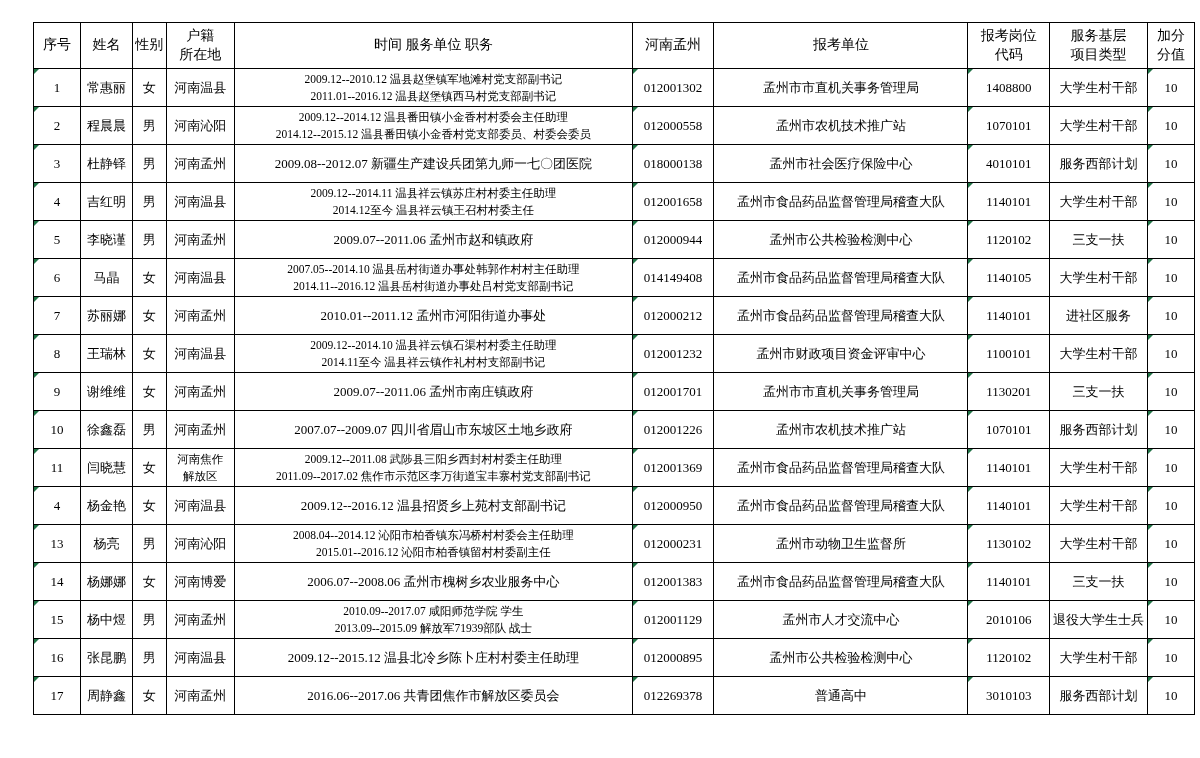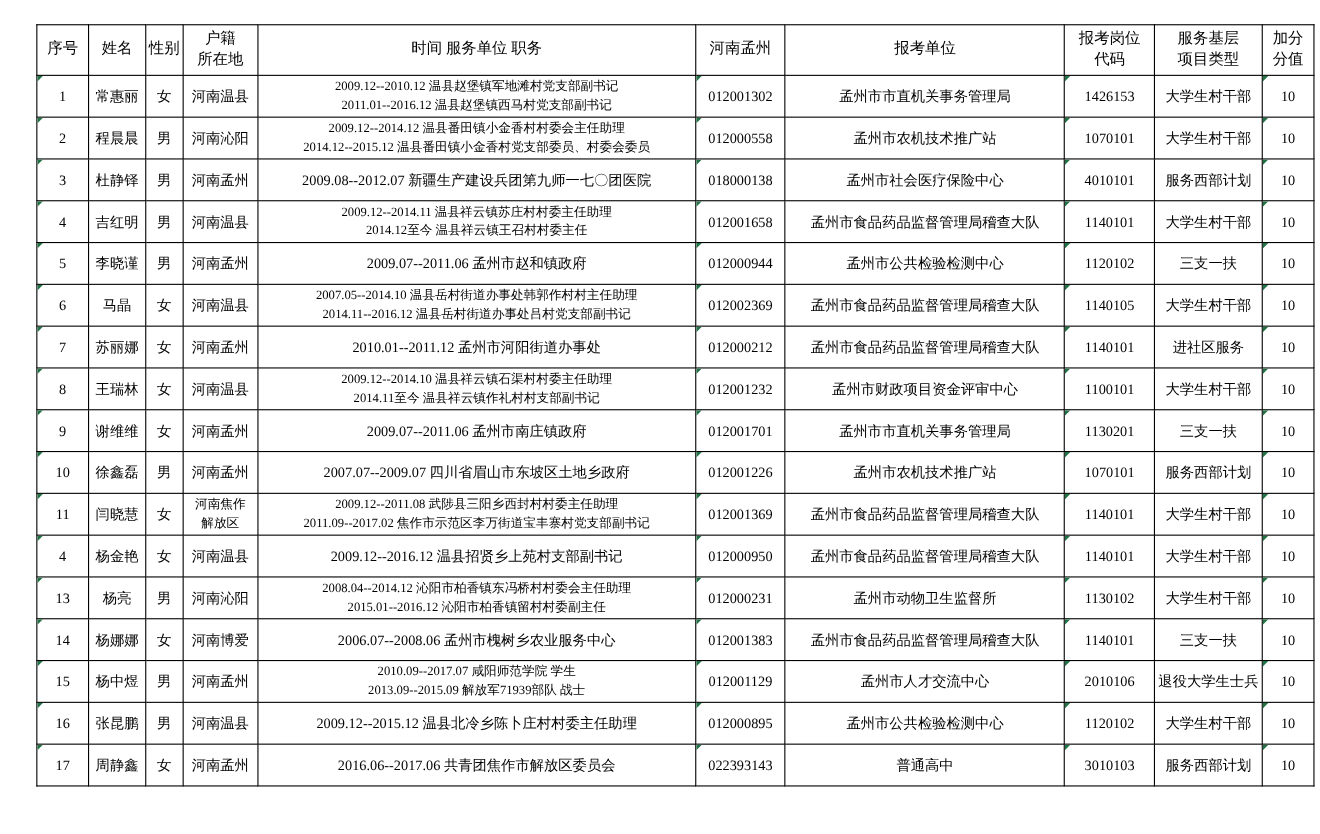--- a/index.html
+++ b/index.html
@@ -73,21 +73,21 @@
     <tbody id="tbody">
   <tr>
     <td><span class="tri"></span><span>1</span></td>
     <td><span>常惠丽</span></td>
     <td><span>女</span></td>
     <td>河南温县</td>
     <td class="multiline">2009.12--2010.12 温县赵堡镇军地滩村党支部副书记
 2011.01--2016.12 温县赵堡镇西马村党支部副书记</td>
     <td><span class="tri"></span><span>012001302</span></td>
     <td><span>孟州市市直机关事务管理局</span></td>
-    <td><span class="tri"></span><span>1426153</span></td>
+    <td><span class="tri"></span><span>1408800</span></td>
     <td><span>大学生村干部</span></td>
     <td><span class="tri"></span><span>10</span></td>
   </tr>
 
   <tr>
     <td><span class="tri"></span><span>2</span></td>
     <td><span>程晨晨</span></td>
     <td><span>男</span></td>
     <td>河南沁阳</td>
     <td class="multiline">2009.12--2014.12 温县番田镇小金香村村委会主任助理
@@ -139,21 +139,21 @@
     <td><span class="tri"></span><span>10</span></td>
   </tr>
 
   <tr>
     <td><span class="tri"></span><span>6</span></td>
     <td><span>马晶</span></td>
     <td><span>女</span></td>
     <td>河南温县</td>
     <td class="multiline">2007.05--2014.10 温县岳村街道办事处韩郭作村村主任助理
 2014.11--2016.12 温县岳村街道办事处吕村党支部副书记</td>
-    <td><span class="tri"></span><span>012002369</span></td>
+    <td><span class="tri"></span><span>014149408</span></td>
     <td><span>孟州市食品药品监督管理局稽查大队</span></td>
     <td><span class="tri"></span><span>1140105</span></td>
     <td><span>大学生村干部</span></td>
     <td><span class="tri"></span><span>10</span></td>
   </tr>
 
   <tr>
     <td><span class="tri"></span><span>7</span></td>
     <td><span>苏丽娜</span></td>
     <td><span>女</span></td>
@@ -287,21 +287,21 @@
     <td><span>大学生村干部</span></td>
     <td><span class="tri"></span><span>10</span></td>
   </tr>
 
   <tr>
     <td><span class="tri"></span><span>17</span></td>
     <td><span>周静鑫</span></td>
     <td><span>女</span></td>
     <td>河南孟州</td>
     <td>2016.06--2017.06 共青团焦作市解放区委员会</td>
-    <td><span class="tri"></span><span>022393143</span></td>
+    <td><span class="tri"></span><span>012269378</span></td>
     <td><span>普通高中</span></td>
     <td><span class="tri"></span><span>3010103</span></td>
     <td><span>服务西部计划</span></td>
     <td><span class="tri"></span><span>10</span></td>
   </tr>
 </tbody>
   </table>
 </div>
 
 </body></html>

